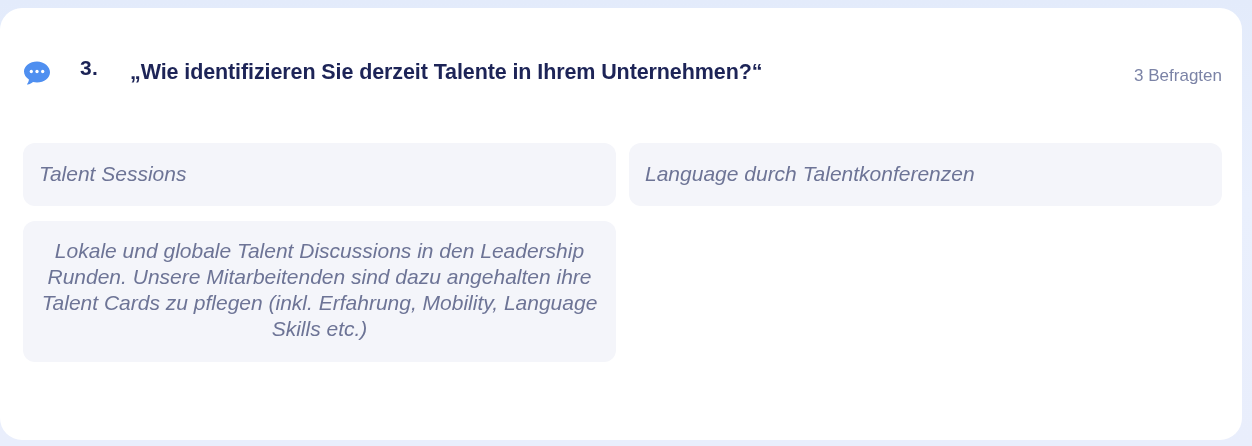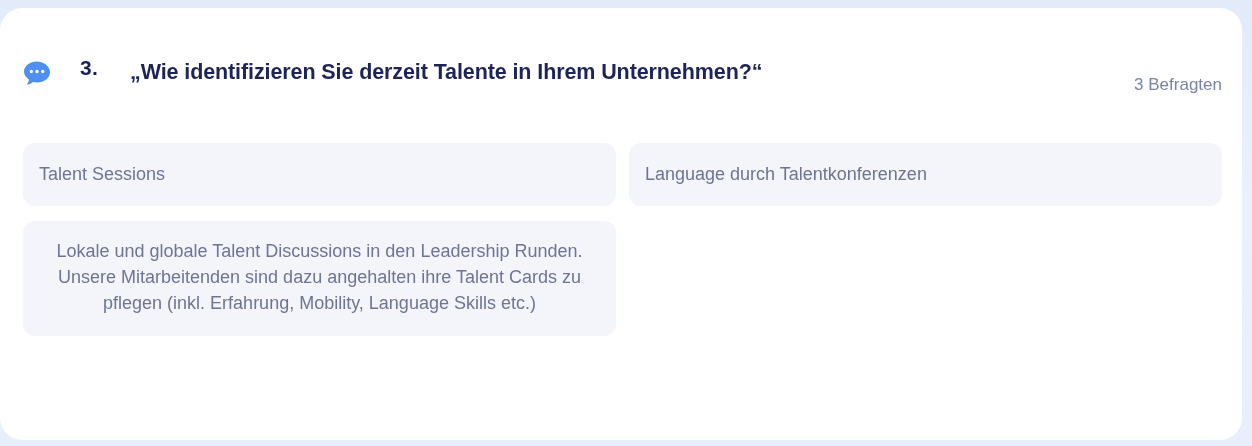--- a/index.html
+++ b/index.html
@@ -73,21 +73,21 @@
     font-weight: bold;
     line-height: 27px;
     color: #1d2457;
     letter-spacing: -0.1px;
     margin: 11px;
   }
 
   .respondents {
     position: absolute;
     right: 20px;
-    top: 37px;
+    top: 28px;
     font-size: 17px;
     color: #7b83a6;
     font-weight: normal;
     white-space: nowrap;
   }
 
   
   .answers-grid {
     position: absolute;
     left: 23px;
@@ -105,25 +105,26 @@
     flex-direction: column;
     gap: 15px;
   }
 
   .answer-card {
     background: #f4f5fa;
     border-radius: 12px;
     padding: 18px 16px 19px 16px;
     box-sizing: border-box;
     color: #6d7496;
-    font-size: 18px;
+    font-size: 21px;
     line-height: 26px;
     min-height: 60px;
     display: flex;
     align-items: center;
+    font-style: italic;
   }
 
   .answer-card.multiline {
     align-items: flex-start;
     padding: 17px 16px 20px 16px;
     text-align: center;
   }
 
   .answer-text {
     display: block;

